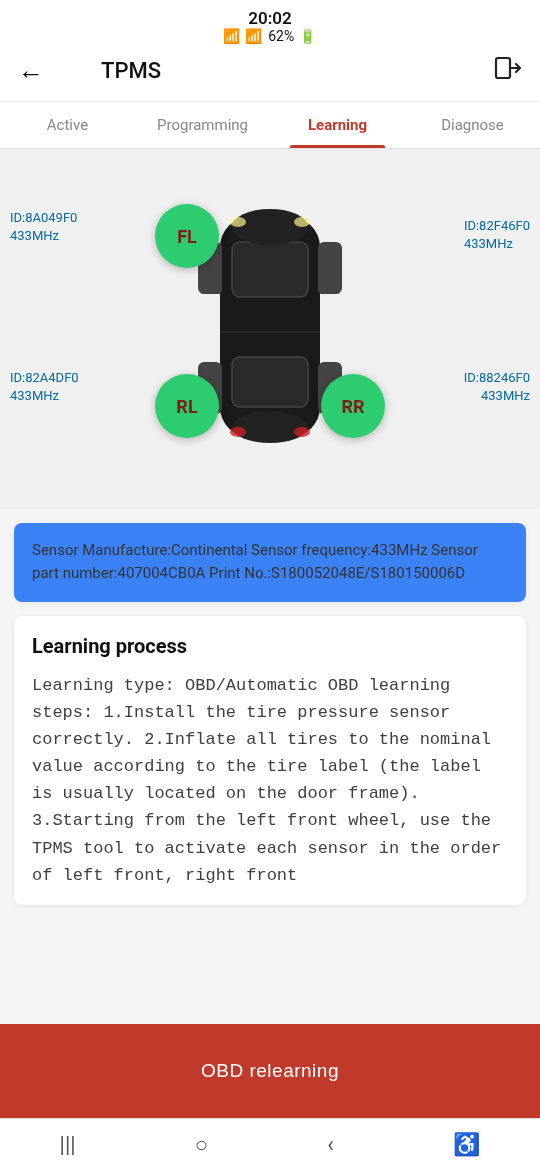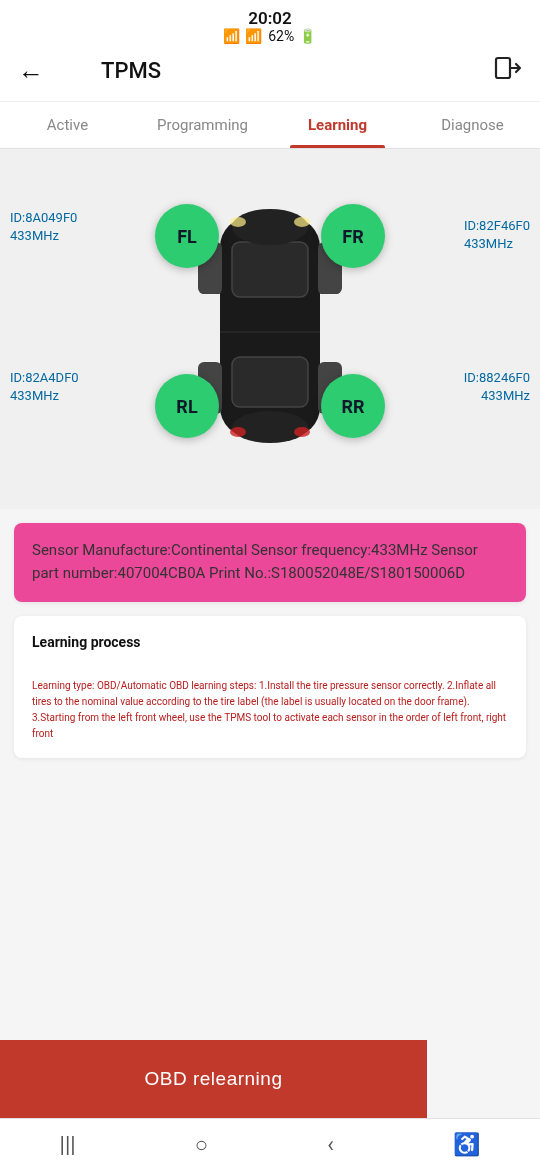--- a/index.html
+++ b/index.html
@@ -120,21 +120,21 @@
     .sensor-rl { top: 220px; left: 10px; }
     .sensor-rr { top: 220px; right: 10px; text-align: right; }
 
     
     .wheel-btn {
       position: absolute;
       width: 64px;
       height: 64px;
       border-radius: 50%;
       background: #2ecc71;
-      color: #0f172a;
+      color: #7f1d1d;
       font-size: 18px;
       font-weight: 700;
       display: flex;
       align-items: center;
       justify-content: center;
       cursor: pointer;
       box-shadow: 0 2px 8px rgba(0,0,0,0.25);
     }
     .wheel-fl { top: 55px; left: 155px; }
     .wheel-fr { top: 55px; right: 155px; }
@@ -144,58 +144,59 @@
     
     .car-svg-container {
       position: absolute;
       top: 50%;
       left: 50%;
       transform: translate(-50%, -50%);
     }
 
     
     .info-card {
-      background: #ec4899;
+      background: #3b82f6;
       margin: 14px 14px;
       border-radius: 8px;
       padding: 16px 18px;
       font-size: 15px;
       color: #333;
       line-height: 1.55;
       box-shadow: 0 1px 4px rgba(0,0,0,0.08);
     }
 
     
     .learning-card {
       background: #fff;
       margin: 0 14px 14px 14px;
       border-radius: 8px;
       padding: 18px 18px 16px 18px;
       box-shadow: 0 1px 4px rgba(0,0,0,0.08);
     }
     .learning-title {
-      font-size: 14px;
+      font-size: 20px;
       font-weight: 700;
       color: #111;
-      margin-bottom: 28px;
+      margin-bottom: 14px;
     }
     .learning-text {
-      font-size: 10px;
-      color: #b91c1c;
+      font-size: 17px;
+      color: #404040;
       line-height: 1.6;
+      font-family: Liberation Mono, monospace;
     }
 
     
     .obd-btn-container {
       position: fixed;
       bottom: 52px;
       left: 0;
-      width: 427px;
+      width: 540px;
       background: #c0392b;
-      padding: 8px;
+      padding: 16px;
     }
     .obd-btn {
       width: 100%;
       background: #c0392b;
       color: #fff;
       font-size: 19px;
       font-weight: 500;
       border: none;
       padding: 20px 0;
       cursor: pointer;
@@ -299,21 +300,20 @@
       <ellipse cx="122" cy="245" rx="8" ry="5" fill="#cc2222" opacity="0.8"></ellipse>
 
       <rect x="18" y="55" width="24" height="52" rx="6" fill="#444"></rect>
       <rect x="138" y="55" width="24" height="52" rx="6" fill="#444"></rect>
       <rect x="18" y="175" width="24" height="52" rx="6" fill="#444"></rect>
       <rect x="138" y="175" width="24" height="52" rx="6" fill="#444"></rect>
     </svg>
   </div>
 
   <div class="wheel-btn wheel-fl">FL</div>
-  <div class="wheel-btn wheel-fr">FR</div>
   <div class="wheel-btn wheel-rl">RL</div>
   <div class="wheel-btn wheel-rr">RR</div>
 </div>
 
 <div class="info-card">
   <span>Sensor Manufacture:Continental Sensor frequency:433MHz Sensor part number:407004CB0A Print No.:S180052048E/S180150006D</span>
 </div>
 
 <div class="learning-card">
   <div class="learning-title">Learning process</div>

